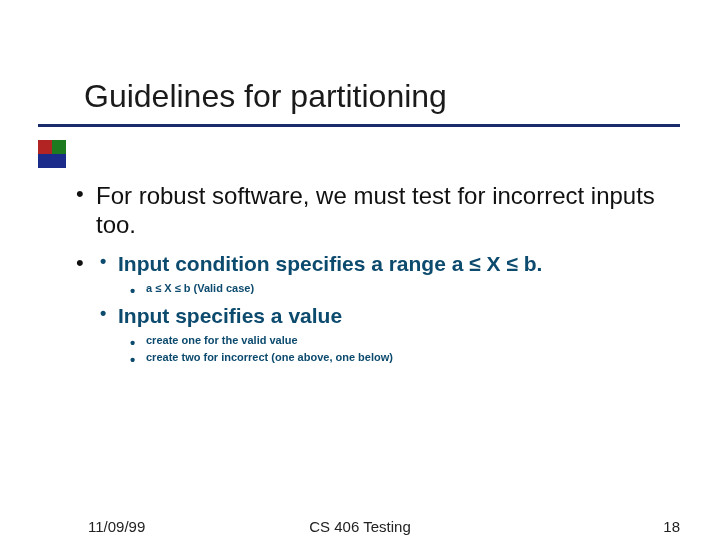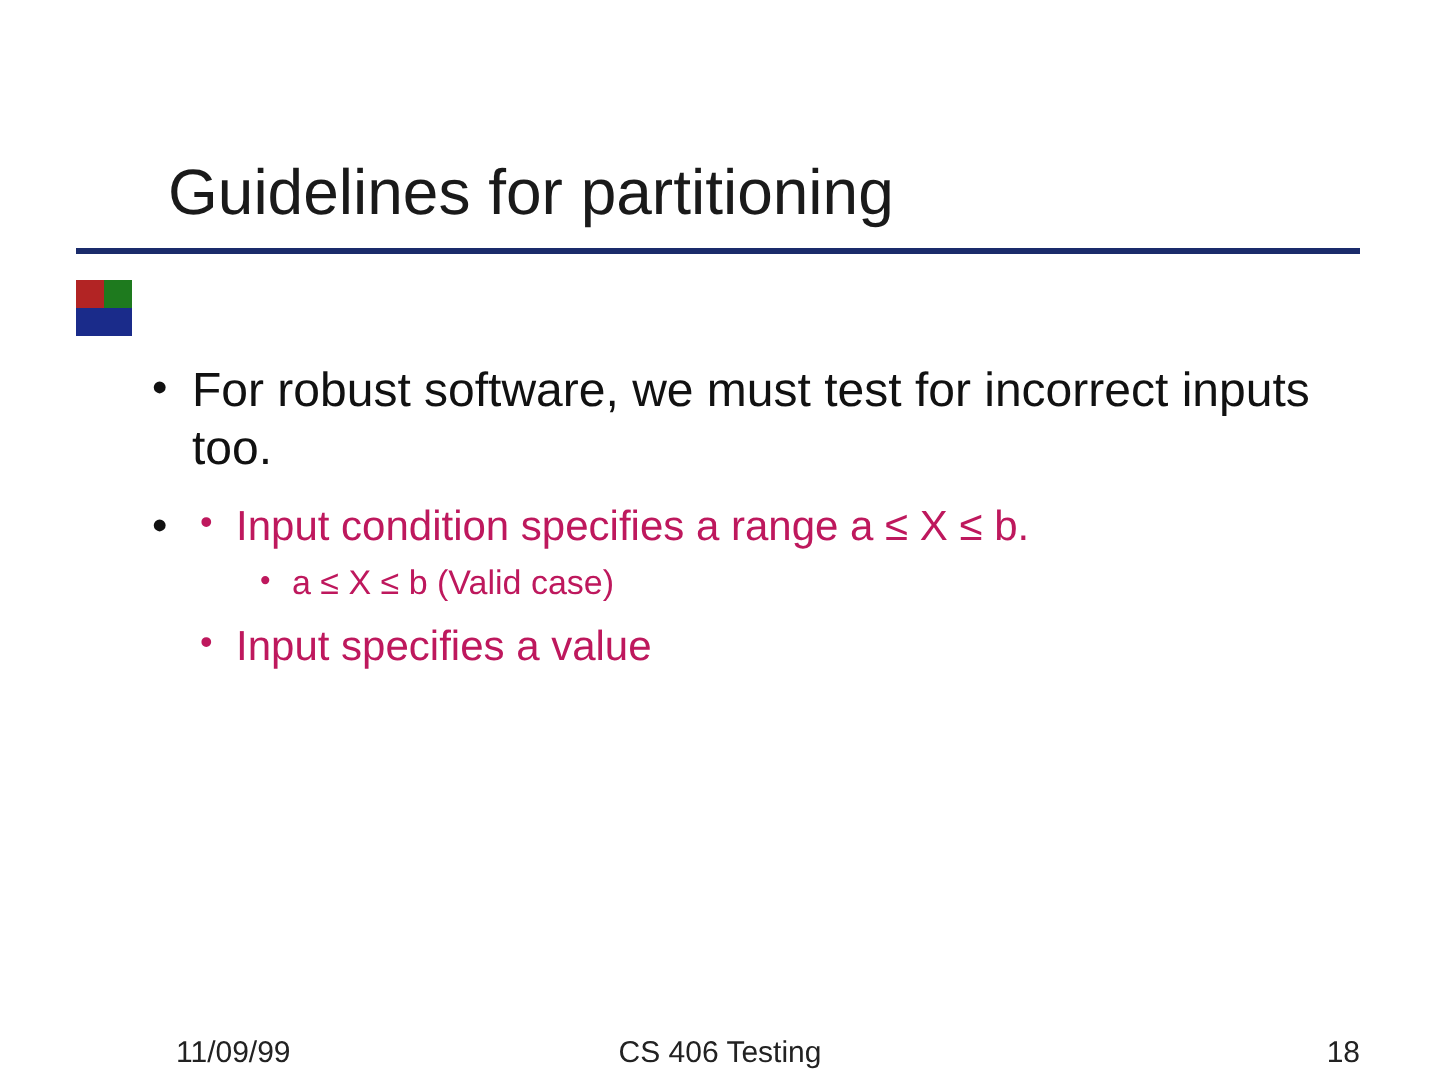--- a/index.html
+++ b/index.html
@@ -75,36 +75,37 @@
   }
   .lvl2 {
     margin-top: 10px;
     margin-left: 22px;
   }
   .lvl2 > li {
     position: relative;
     font-size: 21px;
     line-height: 1.3;
     margin-bottom: 6px;
-    color: #be185d;
+    color: #0c4a6e;
+    font-weight: bold;
   }
   .lvl2 > li::before {
     content: "•";
     position: absolute;
     left: -18px;
     top: 0;
     font-size: 18px;
   }
   .lvl3 {
     margin-top: 4px;
     margin-left: 28px;
   }
   .lvl3 > li {
     position: relative;
-    font-size: 17px;
+    font-size: 11px;
     line-height: 1.35;
     margin-bottom: 2px;
   }
   .lvl3 > li::before {
     content: "•";
     position: absolute;
     left: -16px;
     top: 0;
     font-size: 15px;
   }
@@ -147,20 +148,28 @@
           <li>
             <span>Input condition specifies a range a ≤ X ≤ b.</span>
             <ul class="lvl3">
               <li>
                 <span>a ≤ X ≤ b (Valid case)</span>
               </li>
             </ul>
           </li>
           <li>
             <span>Input specifies a value</span>
+            <ul class="lvl3">
+              <li>
+                <span>create one for the valid value</span>
+              </li>
+              <li>
+                <span>create two for incorrect (one above, one below)</span>
+              </li>
+            </ul>
           </li>
         </ul>
       </li>
     </ul>
   </div>
 
   <div class="footer">
     <span class="date">11/09/99</span>
     <span class="mid">CS 406 Testing</span>
     <span class="num">18</span>

